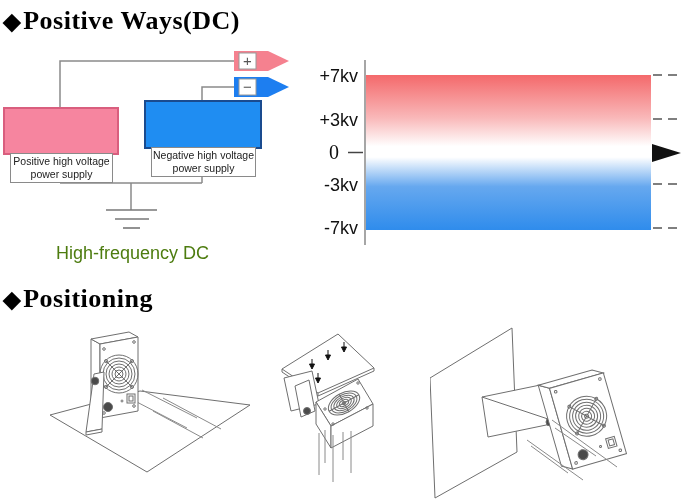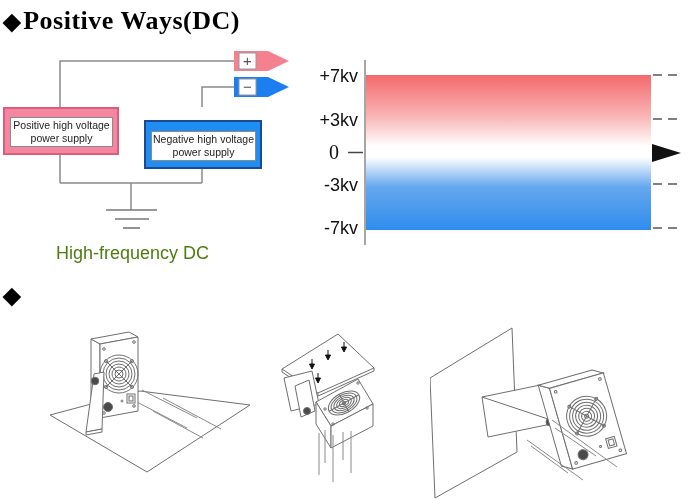--- a/index.html
+++ b/index.html
@@ -5,21 +5,21 @@
   html,body{margin:0;padding:0;background:#fff;}
   .screen{position:relative;width:700px;height:500px;background:#ffffff;overflow:hidden;
           font-family:"Liberation Sans",sans-serif;}
   .section-title{position:absolute;display:flex;align-items:center;color:#000;
           font-family:"Liberation Serif",serif;font-weight:bold;font-size:26px;letter-spacing:.5px;}
   .section-title .bullet{font-size:23px;margin-right:2px;line-height:1;}
   .abs{position:absolute;}
   .supply-box{position:absolute;box-sizing:border-box;border:2px solid #888;}
   .supply-inner{position:absolute;background:#fff;border:1px solid #8a8a8a;
           font-size:10.5px;line-height:13px;color:#222;text-align:center;
-          display:flex;flex-direction:column;justify-content:center;}
+          display:flex;flex-direction:column;justify-content:center;margin-top:36px;}
   .ground-label{position:absolute;left:40px;top:243px;width:185px;text-align:center;
           font-size:18px;color:#4d7c0f;}
   .tick{font-size:18px;fill:#111;font-family:"Liberation Sans",sans-serif;}
   .tick-zero{font-size:20px;fill:#111;font-family:"Liberation Serif",serif;}
   .esign{font-size:15px;fill:#555;font-family:"Liberation Sans",sans-serif;}
   svg{display:block;}
 </style>
 </head>
 <body>
 
@@ -57,21 +57,21 @@
     </g>
   </svg>
 
   <div class="supply-box" style="left: 3px; top: 107px; width: 116px; height: 48px; background-color: rgb(246, 133, 159); border-color: rgb(217, 94, 126);">
     <div class="supply-inner" style="left:5px;top:8px;width:101px;height:28px;">
       <div>Positive high voltage</div>
       <div>power supply</div>
     </div>
   </div>
 
-  <div class="supply-box" style="left: 144px; top: 120px; width: 118px; height: 49px; background-color: rgb(31, 141, 242); border-color: rgb(26, 75, 143);">
+  <div class="supply-box" style="left: 144px; top: 100px; width: 118px; height: 49px; background-color: rgb(31, 141, 242); border-color: rgb(26, 75, 143);">
     <div class="supply-inner" style="left:5px;top:9px;width:103px;height:28px;">
       <div>Negative high voltage</div>
       <div>power supply</div>
     </div>
   </div>
 
   <div class="ground-label">High-frequency DC</div>
 
   <svg class="abs" style="left:300px;top:40px;" width="400" height="220" viewBox="0 0 400 220">
     <defs>
@@ -102,20 +102,21 @@
       <line x1="353" y1="79" x2="382" y2="79"></line>
       <line x1="353" y1="144" x2="382" y2="144"></line>
       <line x1="353" y1="188" x2="382" y2="188"></line>
     </g>
 
     <polygon points="352,104 352,122 381,113" fill="#111"></polygon>
   </svg>
 
   <div class="section-title" style="left:3px;top:284px;">
     <span class="bullet">◆</span>
+    <span>Positioning</span>
   </div>
 
   <svg class="abs" style="left:45px;top:328px;" width="215" height="170" viewBox="0 0 215 170" aria-label="stand mount blowing across bench">
     <g stroke="#6f6f6f" stroke-width="1" fill="none">
 
       <path d="M5,87 L102,144 L205,77 L95,63 Z"></path>
 
       <g stroke="#8a8a8a">
         <line x1="97" y1="62" x2="152" y2="90"></line>
         <line x1="88" y1="72" x2="142" y2="100"></line>

